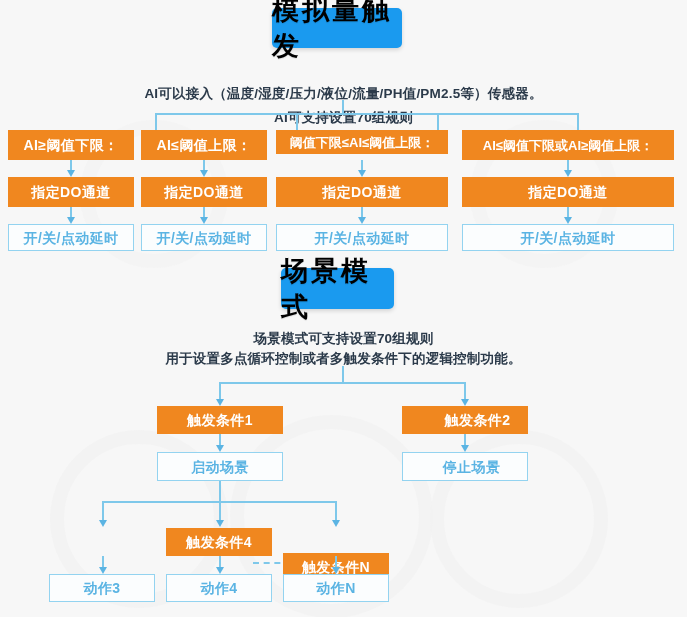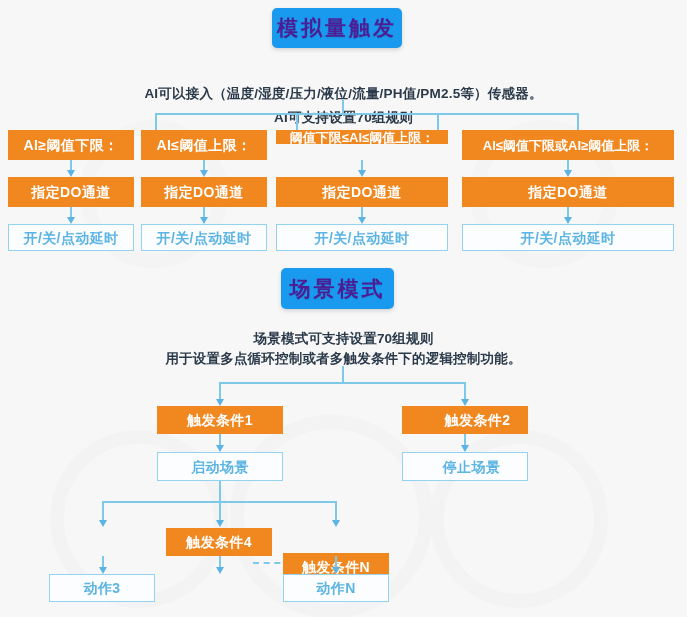--- a/index.html
+++ b/index.html
@@ -15,23 +15,23 @@
   
   .wm{position:absolute;border-radius:50%;border:14px solid #f1f1f1;opacity:.75;}
   .wm1{left:50px;top:430px;width:150px;height:150px;}
   .wm2{left:230px;top:415px;width:175px;height:175px;}
   .wm3{left:430px;top:430px;width:150px;height:150px;}
   .wm4{left:80px;top:120px;width:120px;height:120px;border-color:#f3f3f3;}
   .wm5{left:470px;top:120px;width:120px;height:120px;border-color:#f3f3f3;}
 
   
   .banner{
-    position:absolute;background:#1a9aef;color:#4c1d95;
+    position:absolute;background:#1a9aef;color:#000000;
     border-radius:5px;display:flex;align-items:center;justify-content:center;
-    font-size:21px;font-weight:bold;letter-spacing:3px;
+    font-size:27px;font-weight:bold;letter-spacing:3px;
     box-shadow:0 2px 4px rgba(0,0,0,.14);
     text-shadow:0 1px 1px rgba(0,0,0,.10);
   }
 
   
   .desc{
     position:absolute;width:687px;text-align:center;color:#2b3a4a;
     font-size:13.5px;font-weight:bold;line-height:20px;letter-spacing:.2px;
   }
 
@@ -101,21 +101,21 @@
   <div class="box outline" style="left:8px;top:224px;width:126px;height:27px;">开/关/点动延时</div>
 
   <div class="box orange" style="left:141px;top:130px;width:126px;height:30px;">AI≤阈值上限：</div>
   <div class="ln v" style="left:203px;top:160px;height:12px;"></div>
   <div class="arw" style="left:199.5px;top:170px;"></div>
   <div class="box orange" style="left:141px;top:177px;width:126px;height:30px;">指定DO通道</div>
   <div class="ln v" style="left:203px;top:207px;height:12px;"></div>
   <div class="arw" style="left:199.5px;top:217px;"></div>
   <div class="box outline" style="left:141px;top:224px;width:126px;height:27px;">开/关/点动延时</div>
 
-  <div class="box orange small" style="left:276px;top:130px;width:172px;height:14px;">阈值下限≤AI≤阈值上限：</div>
+  <div class="box orange small" style="left:276px;top:130px;width:172px;height:24px;">阈值下限≤AI≤阈值上限：</div>
   <div class="ln v" style="left:361px;top:160px;height:12px;"></div>
   <div class="arw" style="left:357.5px;top:170px;"></div>
   <div class="box orange" style="left:276px;top:177px;width:172px;height:30px;">指定DO通道</div>
   <div class="ln v" style="left:361px;top:207px;height:12px;"></div>
   <div class="arw" style="left:357.5px;top:217px;"></div>
   <div class="box outline" style="left:276px;top:224px;width:172px;height:27px;">开/关/点动延时</div>
 
   <div class="box orange small" style="left:462px;top:130px;width:212px;height:30px;">AI≤阈值下限或AI≥阈值上限：</div>
   <div class="ln v" style="left:567px;top:160px;height:12px;"></div>
   <div class="arw" style="left:563.5px;top:170px;"></div>
@@ -155,20 +155,21 @@
   <div class="ln v" style="left:335px;top:501px;height:22px;"></div>
   <div class="arw" style="left:331.5px;top:520px;"></div>
 
   <div class="ln v" style="left:102px;top:556px;height:13px;"></div>
   <div class="arw" style="left:98.5px;top:567px;"></div>
   <div class="box outline" style="left:49px;top:574px;width:106px;height:28px;">动作3</div>
 
   <div class="box orange" style="left:166px;top:528px;width:106px;height:28px;">触发条件4</div>
   <div class="ln v" style="left:219px;top:556px;height:13px;"></div>
   <div class="arw" style="left:215.5px;top:567px;"></div>
+  <div class="box outline" style="left:166px;top:574px;width:106px;height:28px;">动作4</div>
 
   <div class="dash" style="left:253px;top:562px;width:38px;"></div>
   <div class="arw right" style="left:290px;top:557.5px;"></div>
 
   <div class="box orange" style="left:283px;top:528px;width:106px;height:28px;margin-top:25px;">触发条件N</div>
   <div class="ln v" style="left:335px;top:556px;height:13px;"></div>
   <div class="arw" style="left:331.5px;top:567px;"></div>
   <div class="box outline" style="left:283px;top:574px;width:106px;height:28px;">动作N</div>
 
 </div>

